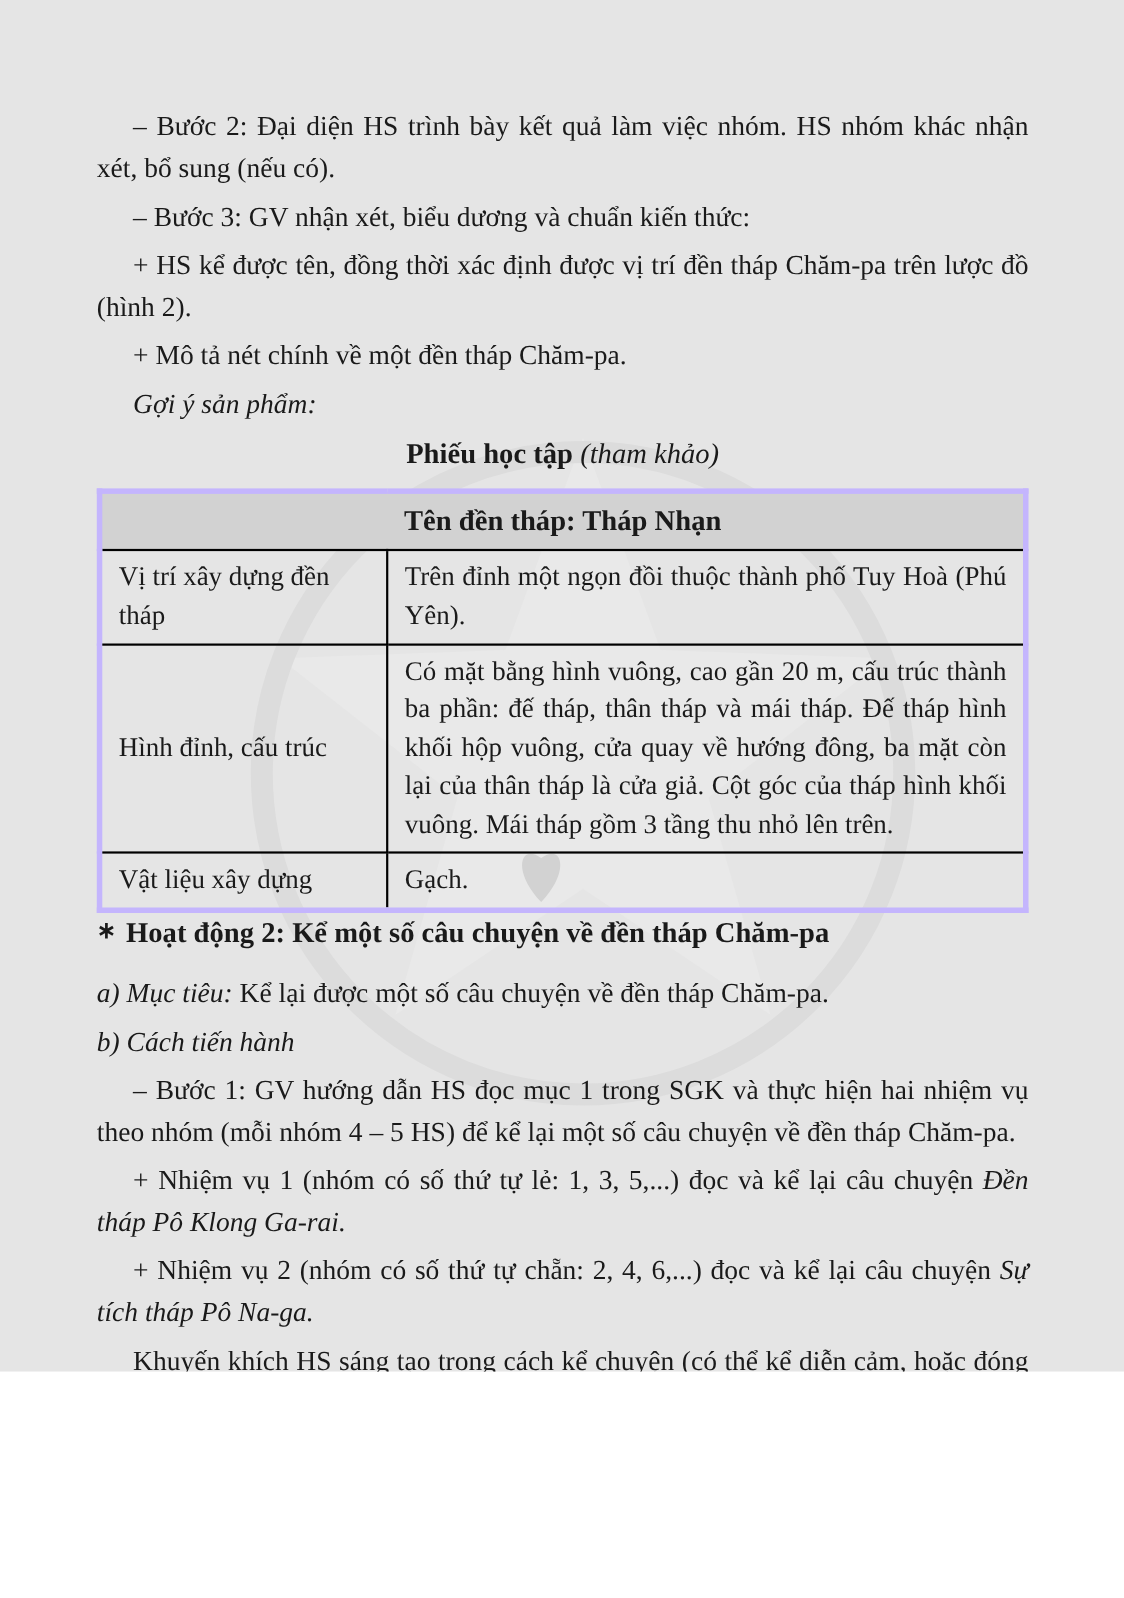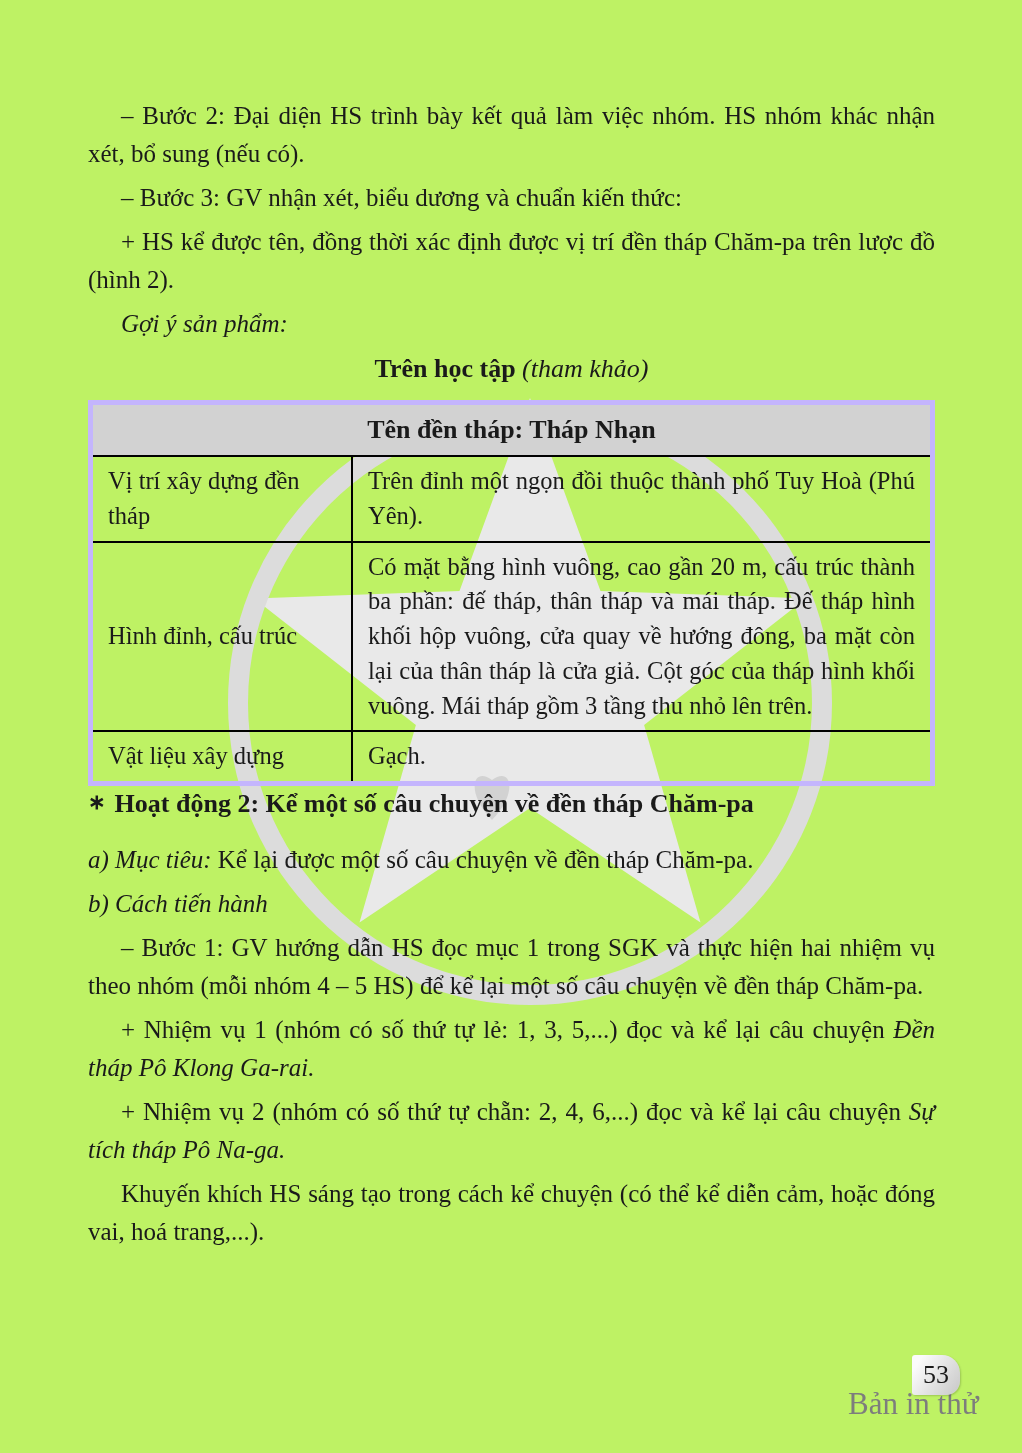--- a/index.html
+++ b/index.html
@@ -1,19 +1,19 @@
 <!DOCTYPE html>
 <html><head>
 <meta charset="utf-8">
 <style>
   html,body{margin:0;padding:0;background:#ffffff;}
   .page{
     position:relative;
-    width:1022px;height:1453px;
-    background:#bef264;
+    width:1022px;height:1247px;
+    background:#e5e5e5;
     font-family:"Liberation Serif",serif;
     color:#1a1a1a;
     overflow:hidden;
   }
   .watermark{position:absolute;left:205px;top:388px;z-index:0;}
   .content{position:absolute;left:88px;top:97px;width:847px;z-index:1;}
   p.body{
     font-size:25px;line-height:1.52;
     margin:0 0 6px 0;text-align:justify;
   }
@@ -73,25 +73,26 @@
   </svg>
 
   <div class="content">
 
     <p class="body ind m10">– Bước 2: Đại diện HS trình bày kết quả làm việc nhóm. HS nhóm khác nhận xét, bổ sung (nếu có).</p>
 
     <p class="body ind">– Bước 3: GV nhận xét, biểu dương và chuẩn kiến thức:</p>
 
     <p class="body ind">+ HS kể được tên, đồng thời xác định được vị trí đền tháp Chăm-pa trên lược đồ (hình 2).</p>
 
+    <p class="body ind">+ Mô tả nét chính về một đền tháp Chăm-pa.</p>
 
     <p class="body ind it">Gợi ý sản phẩm:</p>
 
     <div class="sheet-title">
-      <span class="b">Trên học tập</span><span class="it"> (tham khảo)</span>
+      <span class="b">Phiếu học tập</span><span class="it"> (tham khảo)</span>
     </div>
 
     <table class="sheet">
       <thead>
         <tr>
           <th colspan="2">Tên đền tháp: Tháp Nhạn</th>
         </tr>
       </thead>
       <tbody>
         <tr>

